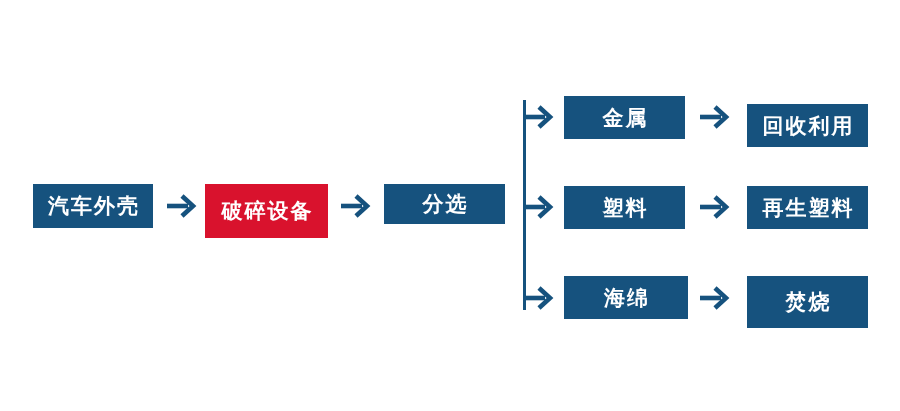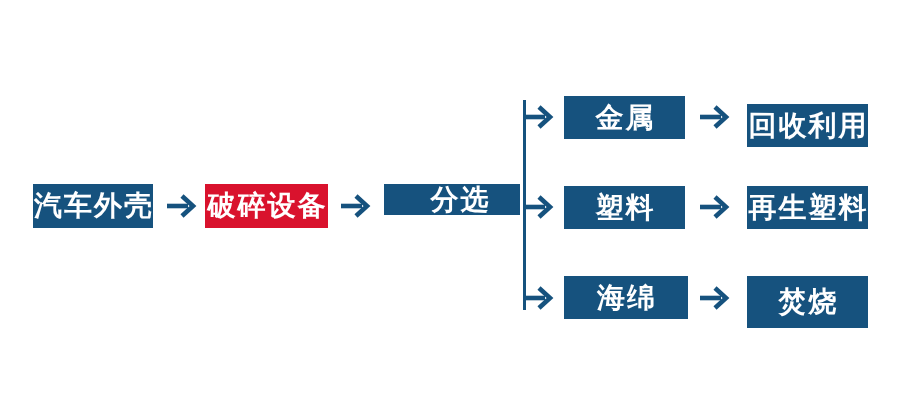--- a/index.html
+++ b/index.html
@@ -14,21 +14,21 @@
     width:900px;height:411px;
     background:var(--bg);
     overflow:hidden;
     font-family:"Liberation Sans","DejaVu Sans",sans-serif;
   }
   .node{
     position:absolute;
     display:flex;align-items:center;justify-content:center;
     background:var(--blue);
     color:var(--text);
-    font-size:28px;
+    font-size:21px;
     font-weight:700;
     letter-spacing:2px;
     text-indent:2px;
     white-space:nowrap;
   }
   .node.red{background:var(--red);}
   .arrow{
     position:absolute;
     width:34px;height:28px;
     overflow:visible;
@@ -50,28 +50,28 @@
 
 <div class="canvas">
 
   <div class="node" style="left:33px;top:184px;width:120px;height:44px;font-family:Liberation Mono, monospace;">汽车外壳</div>
 
   <svg class="arrow" style="left:166px;top:192px;" viewBox="0 0 34 28">
     <line x1="1" y1="14" x2="22" y2="14"></line>
     <polyline points="16,4 27,14 16,24"></polyline>
   </svg>
 
-  <div class="node red" style="left:205px;top:184px;width:123px;height:44px;">破碎设备</div>
+  <div class="node red" style="left:205px;top:184px;width:123px;height:54px;">破碎设备</div>
 
   <svg class="arrow" style="left:340px;top:192px;" viewBox="0 0 34 28">
     <line x1="1" y1="14" x2="22" y2="14"></line>
     <polyline points="16,4 27,14 16,24"></polyline>
   </svg>
 
-  <div class="node" style="left:384px;top:184px;width:121px;height:31px;padding-left:15px;">分选</div>
+  <div class="node" style="left:384px;top:184px;width:121px;height:40px;">分选</div>
 
   <div class="vline"></div>
 
   <svg class="arrow" style="left:523px;top:103px;" viewBox="0 0 34 28">
     <line x1="1" y1="14" x2="22" y2="14"></line>
     <polyline points="16,4 27,14 16,24"></polyline>
   </svg>
   <div class="node" style="left:564px;top:96px;width:121px;height:43px;">金属</div>
   <svg class="arrow" style="left:699px;top:103px;" viewBox="0 0 34 28">
     <line x1="1" y1="14" x2="22" y2="14"></line>

